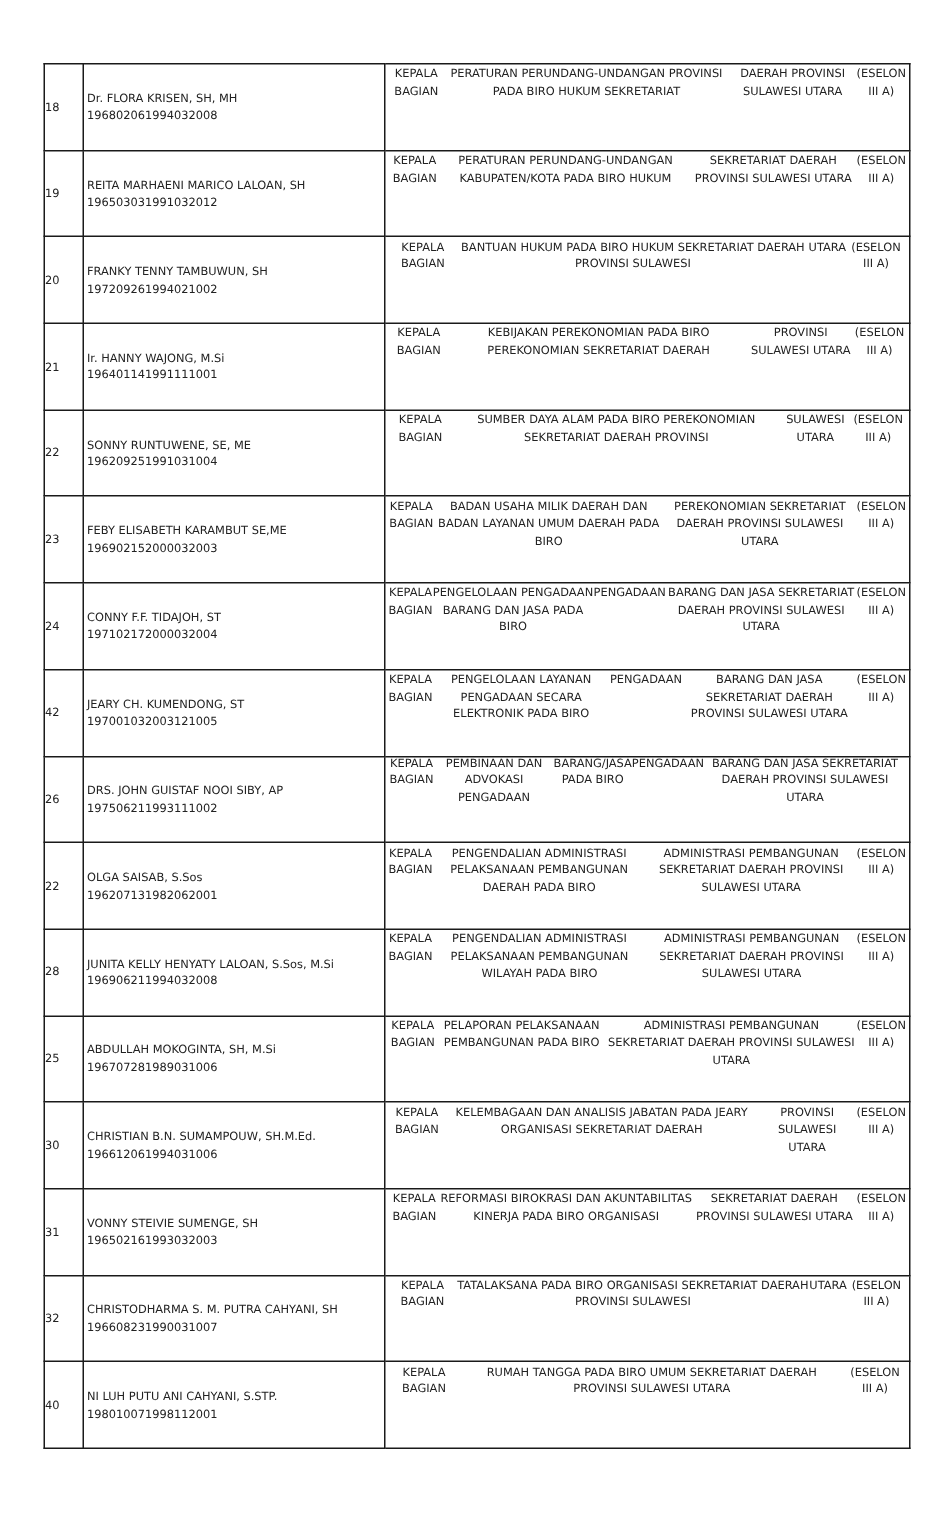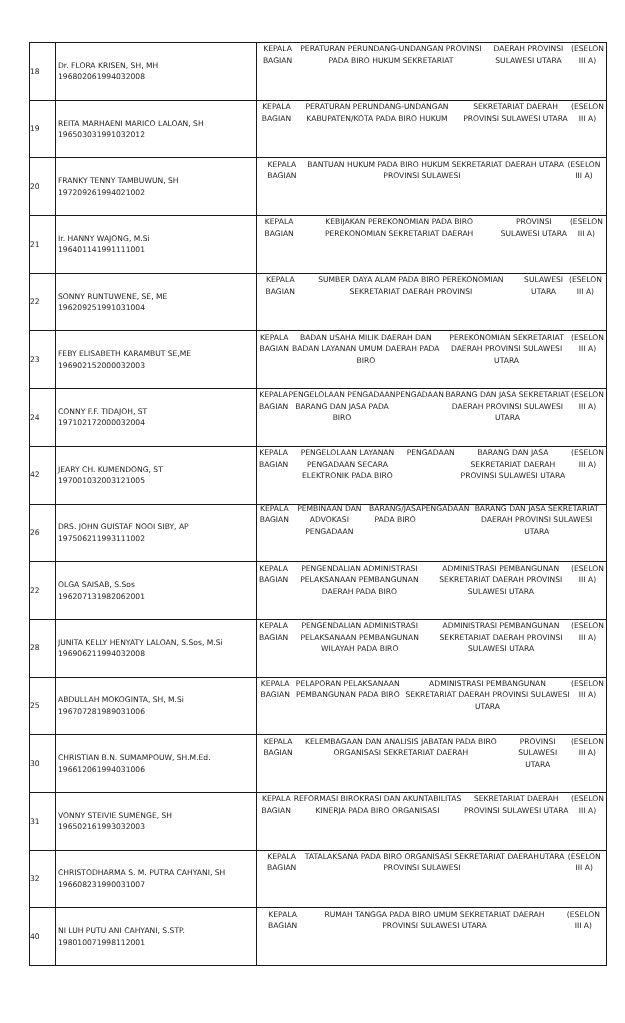--- a/index.html
+++ b/index.html
@@ -208,21 +208,21 @@
   </tr>
       <tr class="r">
     <td class="no">30</td>
     <td class="name">
       <span class="name-line">CHRISTIAN B.N. SUMAMPOUW, SH.M.Ed.</span>
       <span class="nip-line">196612061994031006</span>
     </td>
     <td class="pos">
       <div class="clip">
             <span class="pos-line">KEPALA BAGIAN</span>
-            <span class="pos-line">KELEMBAGAAN DAN ANALISIS JABATAN PADA BIRO ORGANISASI SEKRETARIAT DAERAH</span>
+            <span class="pos-line">KELEMBAGAAN DAN ANALISIS JABATAN PADA JEARY ORGANISASI SEKRETARIAT DAERAH</span>
             <span class="pos-line">PROVINSI SULAWESI UTARA</span>
             <span class="pos-line">(ESELON III A)</span>
           </div>
     </td>
   </tr>
       <tr class="r">
     <td class="no">31</td>
     <td class="name">
       <span class="name-line">VONNY STEIVIE SUMENGE, SH</span>
       <span class="nip-line">196502161993032003</span>

